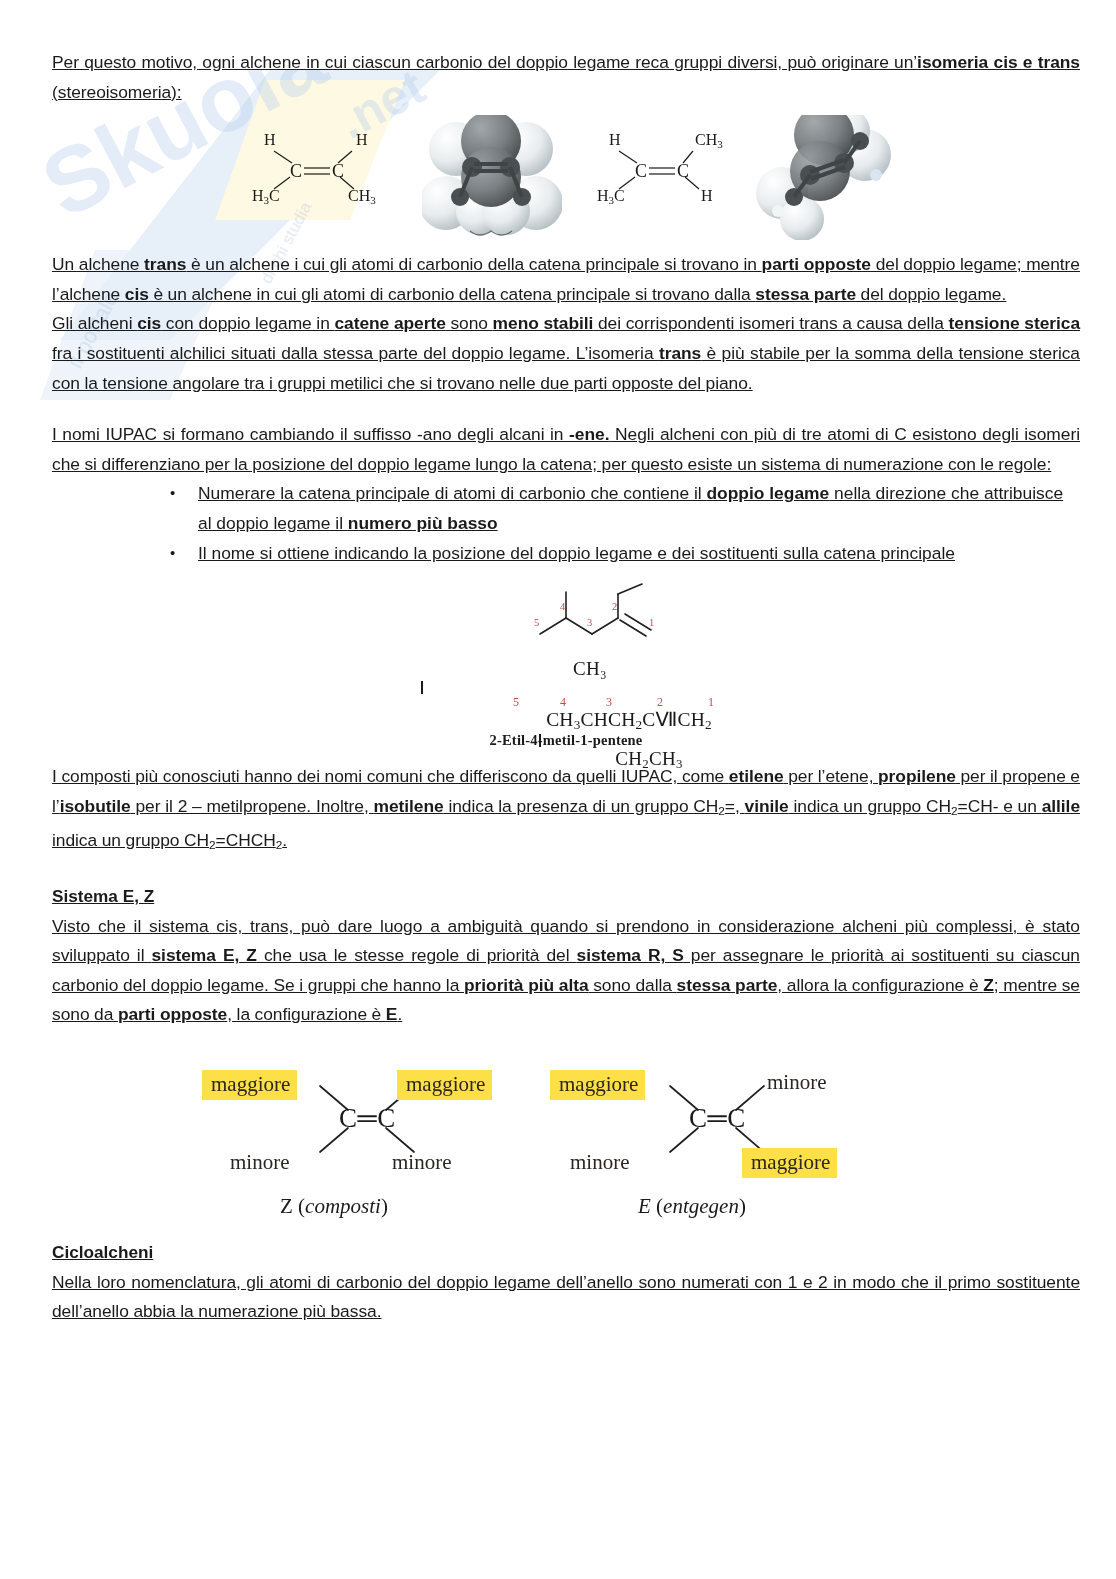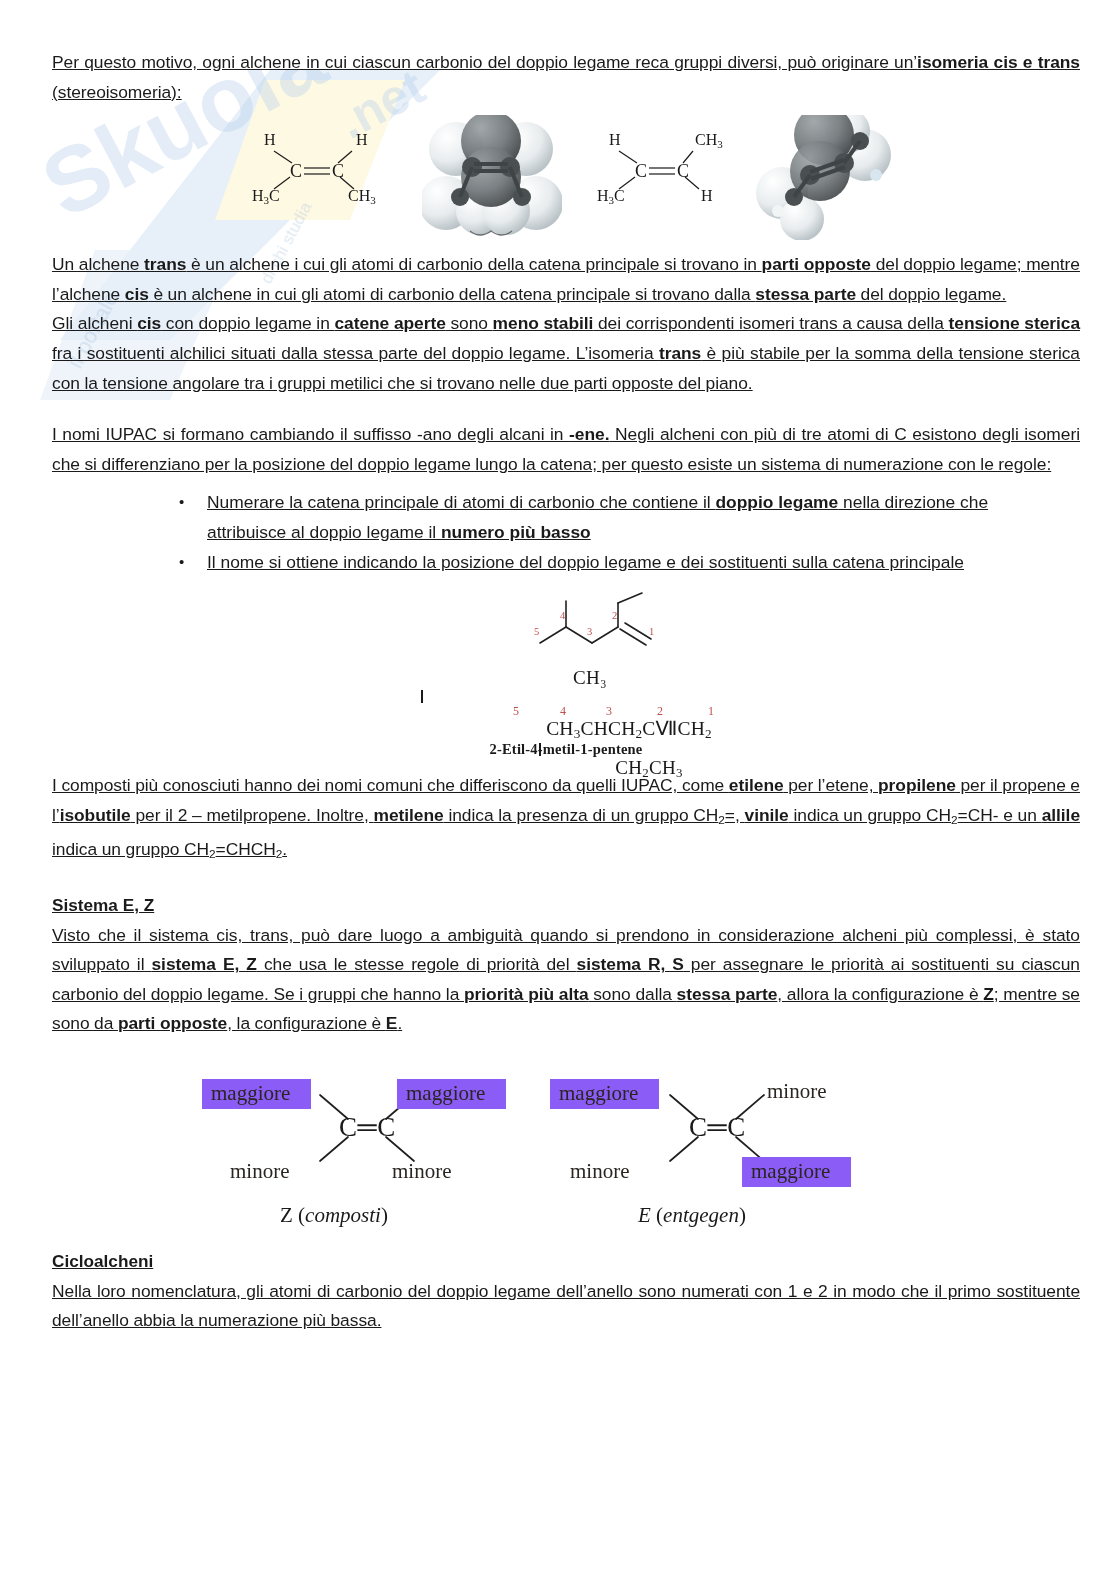--- a/index.html
+++ b/index.html
@@ -56,21 +56,21 @@
     margin: 0;
     font-size: 17.2px;
     font-weight: bold;
     line-height: 29.6px;
   }
 
   .gap-sm { height: 12px; }
   .gap-md { height: 22px; }
 
   ul.rules {
-    margin: 9px;
+    margin: 0;
     padding: 0 0 0 110px;
     list-style: none;
   }
   ul.rules li {
     position: relative;
     font-size: 17.4px;
     line-height: 29.6px;
     padding-left: 36px;
     text-align: left;
   }
@@ -158,22 +158,22 @@
     margin: 18px 0 0 0;
   }
   .ez-block { position: absolute; top: 0; font-family: "Liberation Serif", serif; }
   .ez-label {
     position: absolute;
     font-size: 21px;
     color: #2a2520;
     white-space: nowrap;
   }
   .ez-label.hl {
-    background: #8b5cf6;
-    padding: 2px 21px 3px 9px;
+    background: #fde047;
+    padding: 2px 7px 3px 9px;
   }
   .ez-core {
     position: absolute;
     font-size: 27px;
     letter-spacing: 0.5px;
     white-space: nowrap;
   }
   .ez-name {
     position: absolute;
     font-size: 21px;

